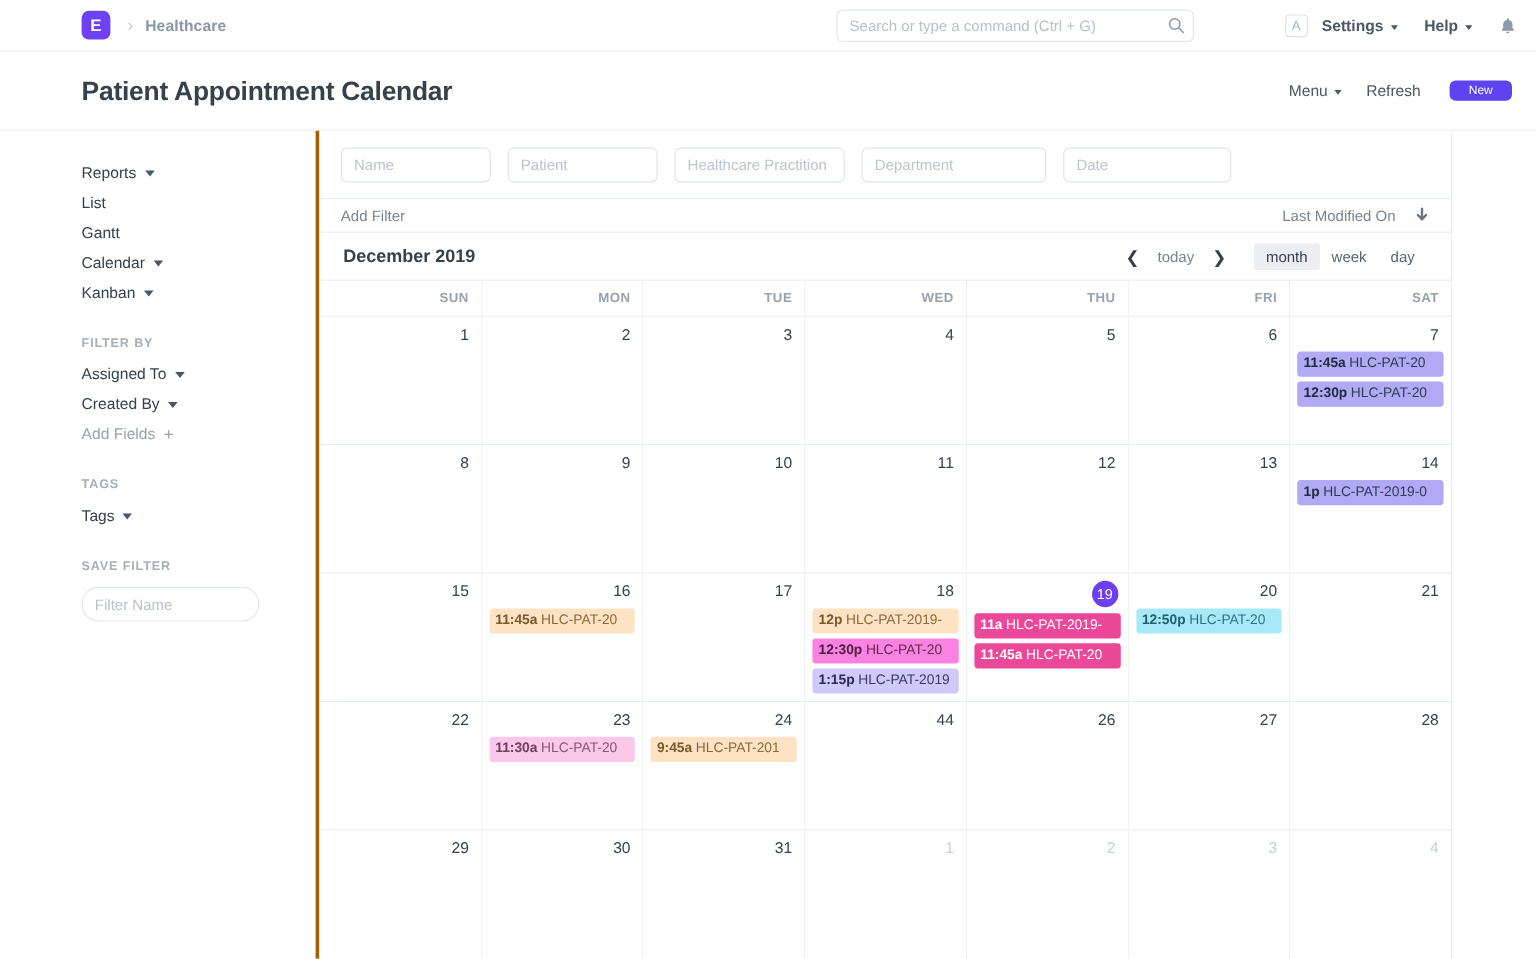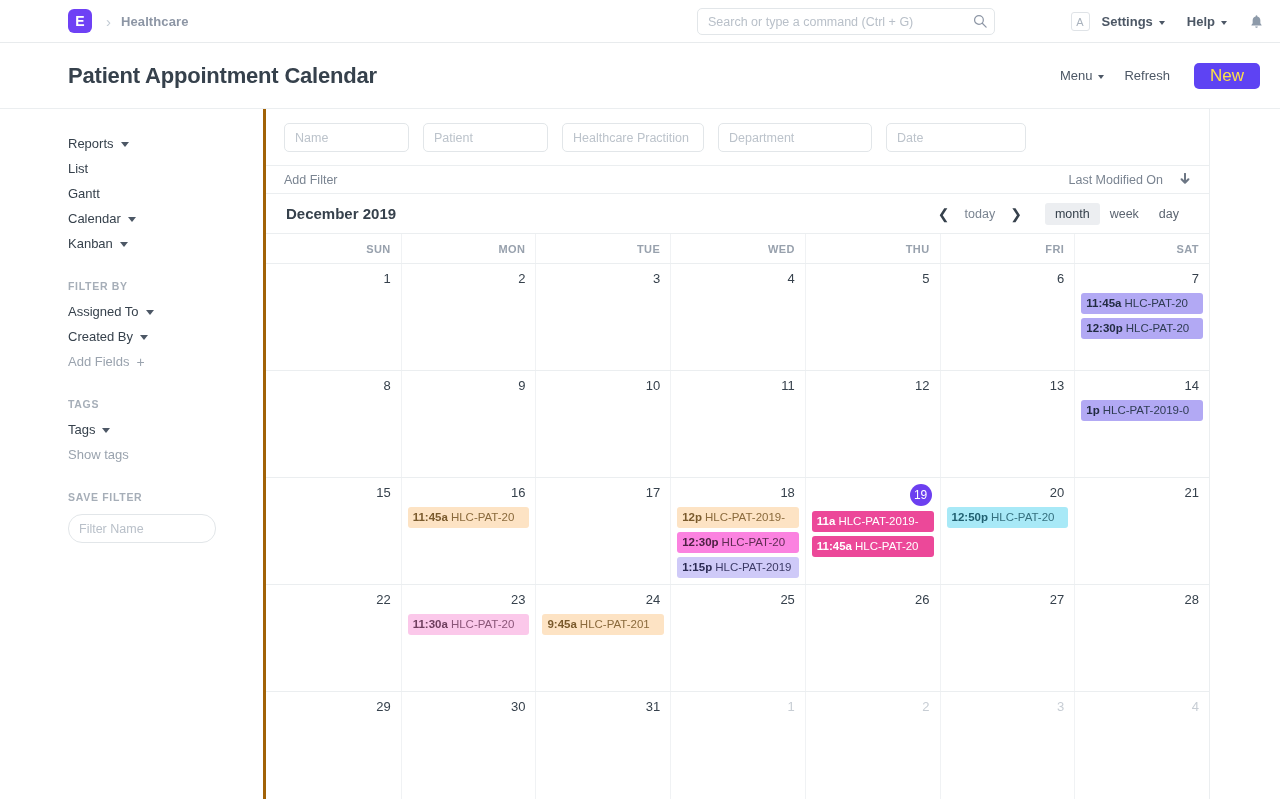--- a/index.html
+++ b/index.html
@@ -118,22 +118,22 @@
     font-size: 13px;
     color: #4c5765;
     padding: 6px 10px;
     display: flex; align-items: center;
     cursor: pointer;
     background: none; border: none;
     font-family: "Liberation Sans", sans-serif;
   }
   .btn-primary {
     background: #5e43f3;
-    color: #fde047;
-    font-size: 17px;
+    color: #ffffff;
+    font-size: 10px;
     border: none;
     border-radius: 5px;
     padding: 3px 16px;
     margin-left: 14px;
     cursor: pointer;
     font-family: "Liberation Sans", sans-serif;
   }
 
   
   .body-wrap { display: flex; height: 690px; }
@@ -431,21 +431,20 @@
     <div class="side-link muted">
       <span>Add Fields</span>
       <span class="plus">+</span>
     </div>
 
     <div class="section-label">TAGS</div>
     <div class="side-link">
       <span>Tags</span>
       <i class="side-caret"></i>
     </div>
-    <div class="side-link muted">Show tags</div>
 
     <div class="section-label">SAVE FILTER</div>
     <input class="filter-name-input" type="text" placeholder="Filter Name" style="">
   </div>
 
   <div class="main">
 
     <div class="filter-row">
       <input class="filter-field fw-name" type="text" placeholder="Name" style="">
       <input class="filter-field fw-patient" type="text" placeholder="Patient" style="">
@@ -576,21 +575,21 @@
           </div>
           <div class="day-cell">
             <div class="day-num">23</div>
             <div class="event ev-pink"><span class="t">11:30a</span><span>HLC-PAT-20</span></div>
           </div>
           <div class="day-cell">
             <div class="day-num">24</div>
             <div class="event ev-peach"><span class="t">9:45a</span><span>HLC-PAT-201</span></div>
           </div>
           <div class="day-cell">
-            <div class="day-num">25</div>
+            <div class="day-num">44</div>
           </div>
           <div class="day-cell">
             <div class="day-num">26</div>
           </div>
           <div class="day-cell">
             <div class="day-num">27</div>
           </div>
           <div class="day-cell">
             <div class="day-num">28</div>
           </div>

